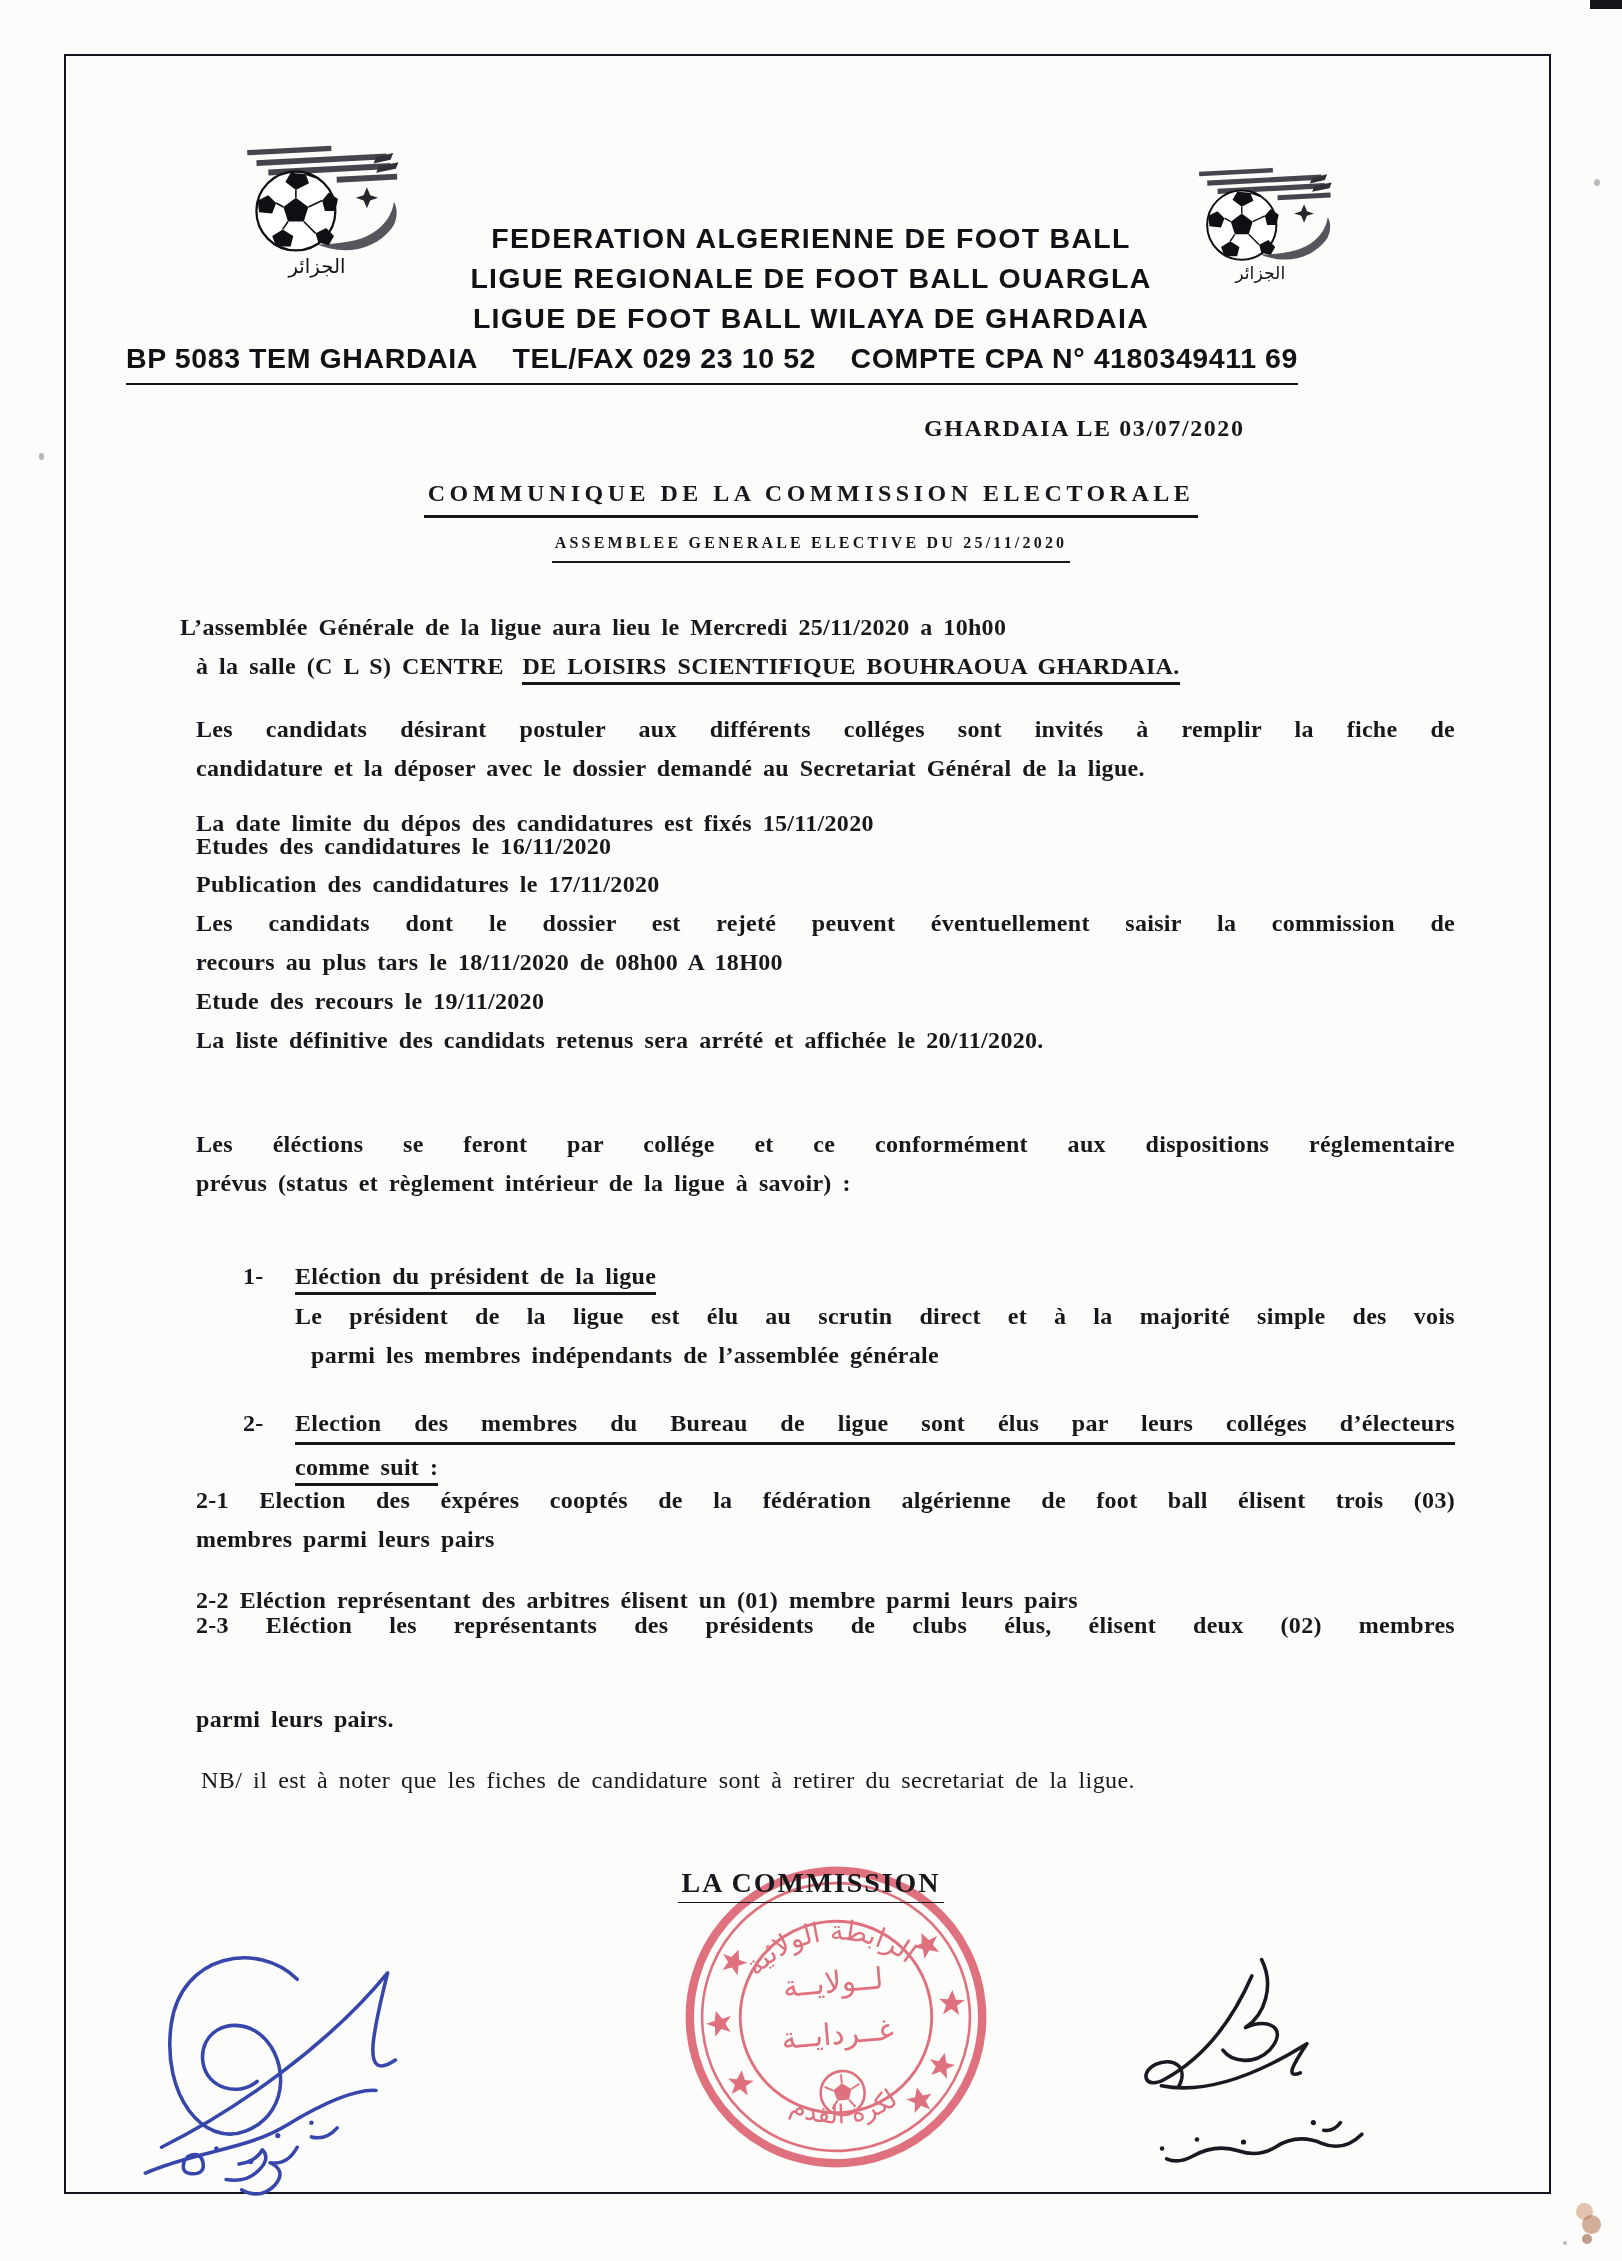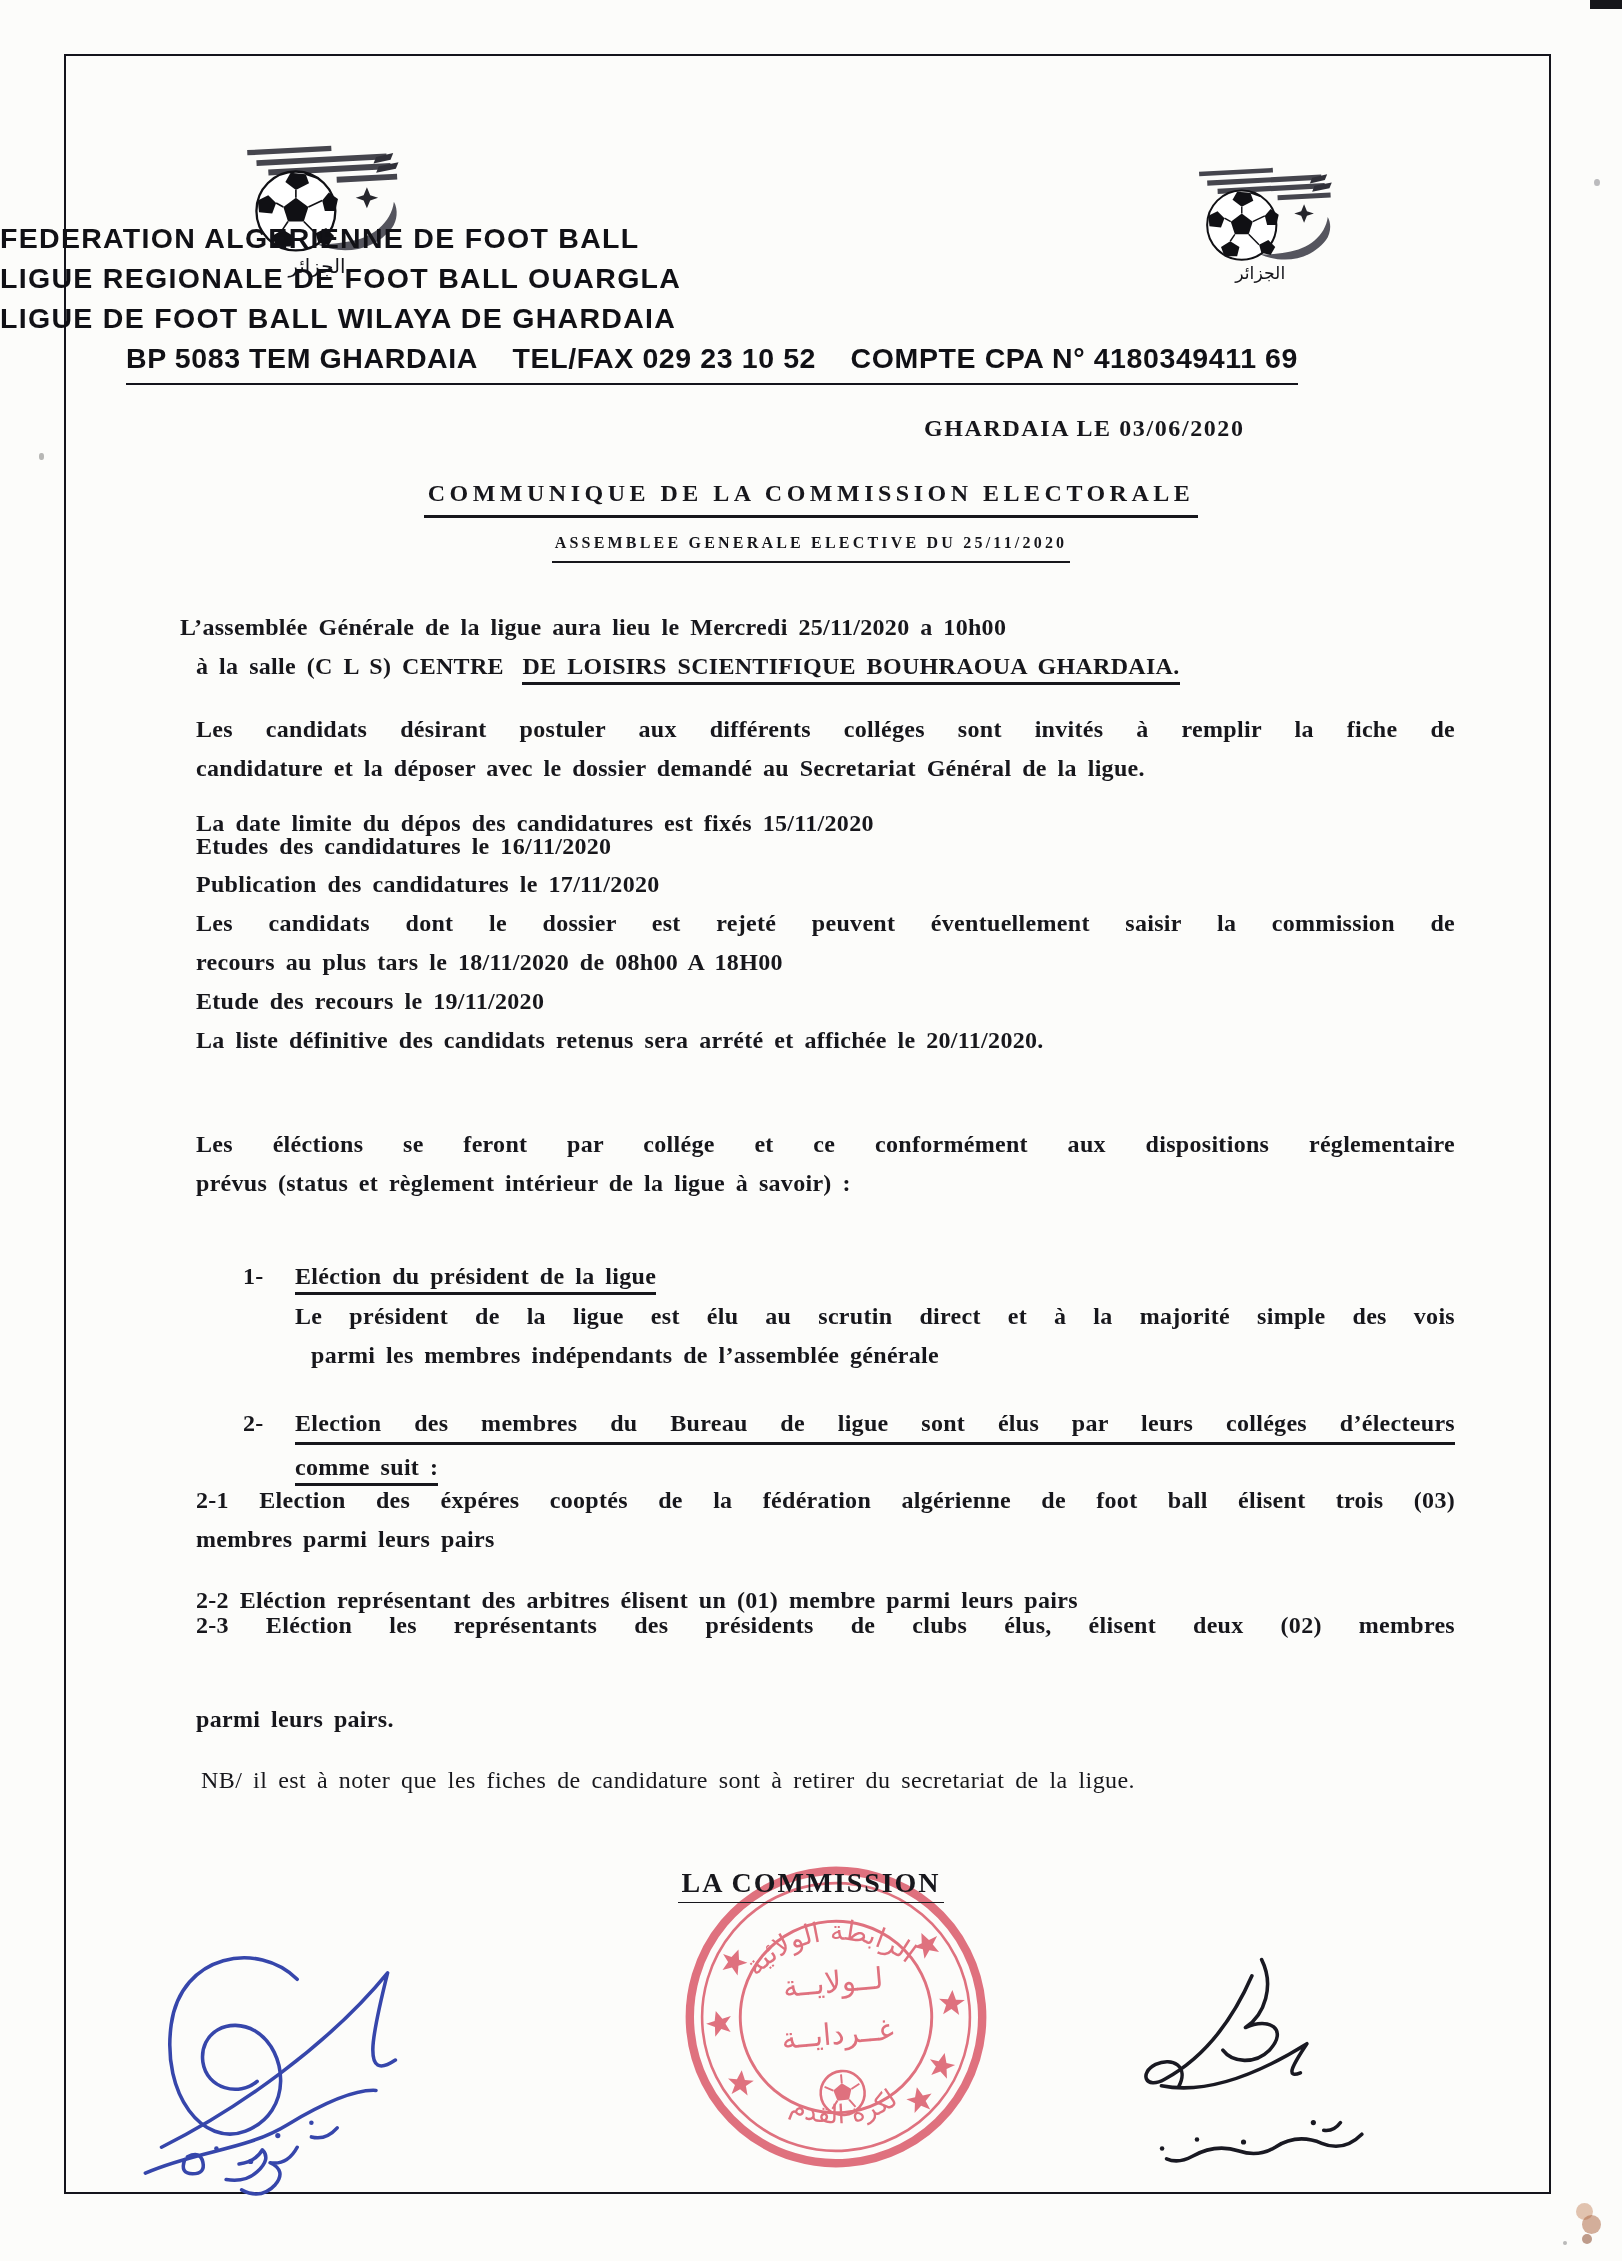--- a/index.html
+++ b/index.html
@@ -7,21 +7,21 @@
     position:relative; width:1622px; height:2261px;
     background:#fcfcfa; overflow:hidden;
     font-family:"Liberation Serif", serif; color:#17171c;
   }
   .frame{
     position:absolute; left:64px; top:54px; width:1483px; height:2136px;
     border:2.6px solid #14141c;
   }
   
   .hline{
-    position:absolute; left:0; width:1622px; text-align:left;
+    position:absolute; left:0; width:1622px; text-align:center;
     font-family:"Liberation Sans", sans-serif; font-weight:bold;
     font-size:28.5px; line-height:36px; letter-spacing:1.3px; color:#111116;
     white-space:nowrap;
   }
   .bprow{
     position:absolute; left:126px; top:340px; width:1172px;
     display:flex; justify-content:space-between; align-items:flex-end;
     font-family:"Liberation Sans", sans-serif; font-weight:bold;
     font-size:28.5px; line-height:36px; letter-spacing:0.6px; color:#111116;
     border-bottom:2.6px solid #14141c; padding-bottom:6.5px; white-space:nowrap;
@@ -118,21 +118,21 @@
   <div class="hline" style="top:220px;">FEDERATION ALGERIENNE DE FOOT BALL</div>
   <div class="hline" style="top:260px;">LIGUE REGIONALE DE FOOT BALL OUARGLA</div>
   <div class="hline" style="top:300px;">LIGUE DE FOOT BALL WILAYA DE GHARDAIA</div>
 
   <div class="bprow">
     <span>BP 5083 TEM GHARDAIA</span>
     <span>TEL/FAX 029 23 10 52</span>
     <span>COMPTE CPA N° 4180349411 69</span>
   </div>
 
-  <div class="dateline">GHARDAIA LE 03/06/2020</div>
+  <div class="dateline">GHARDAIA LE 03/07/2020</div>
 
   <div class="centerwrap" style="top:476px;">
     <span class="title-span">COMMUNIQUE DE LA COMMISSION ELECTORALE</span>
   </div>
   <div class="centerwrap" style="top:529px;">
     <span class="subtitle-span">ASSEMBLEE GENERALE ELECTIVE DU 25/11/2020</span>
   </div>
 
   <div class="line" style="left:180px;top:608px;">L’assemblée Générale de la ligue aura lieu le Mercredi 25/11/2020 a 10h00</div>
   <div class="line" style="left:196px;top:647px;">

